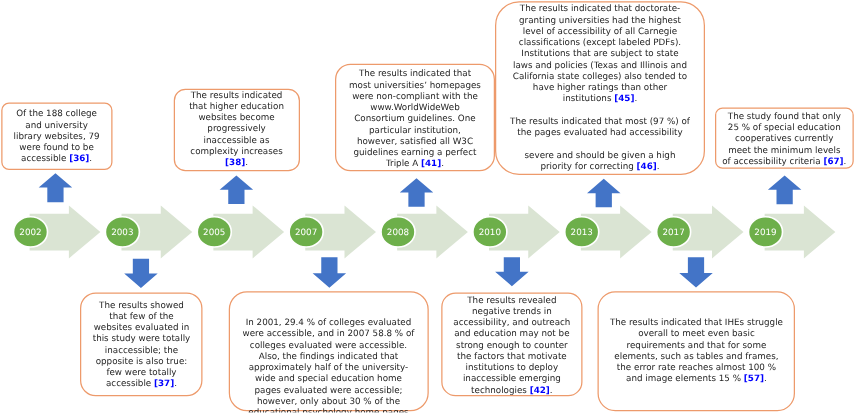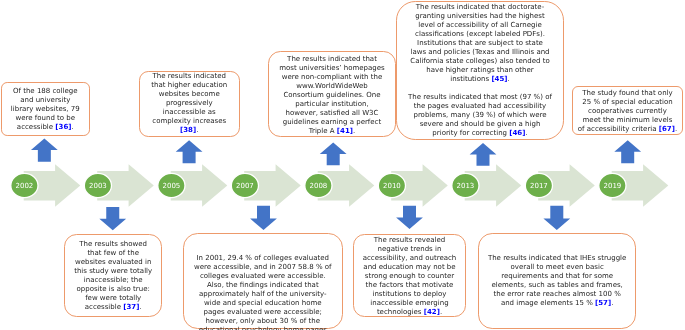--- a/index.html
+++ b/index.html
@@ -76,21 +76,21 @@
         </div>
       </div>
       <div class="box" style="left: 268.3px; top: 51.1px; width: 127.4px; height: 86.2px; border-radius: 12.4px;">
         <div class="box-inner" style="position: relative; top: 1px;">
           <p><span>The results indicated that</span><br><span>most universities’ homepages</span><br><span>were non-compliant with the</span><br><span>www.WorldWideWeb</span><br><span>Consortium guidelines. One</span><br><span>particular institution,</span><br><span>however, satisfied all W3C</span><br><span>guidelines earning a perfect</span><br><span>Triple A </span><span class="ref">[41]</span><span>.</span></p>
         </div>
       </div>
       <div class="box" style="left: 396px; top: 0.9px; width: 168px; height: 139.5px; border-radius: 19.3px;">
         <div class="box-inner" style="position: relative; top: 0.3px;">
           <p><span>The results indicated that doctorate-</span><br><span>granting universities had the highest</span><br><span>level of accessibility of all Carnegie</span><br><span>classifications (except labeled PDFs).</span><br><span>Institutions that are subject to state</span><br><span>laws and policies (Texas and Illinois and</span><br><span>California state colleges) also tended to</span><br><span>have higher ratings than other</span><br><span>institutions </span><span class="ref">[45]</span><span>.</span></p>
-          <p><span>The results indicated that most (97 %) of</span><br><span>the pages evaluated had accessibility</span><br><span>problems, many (39 %) of which were</span><br><span>severe and should be given a high</span><br><span>priority for correcting </span><span class="ref">[46]</span><span>.</span></p>
+          <p><span>The results indicated that most (97 %) of</span><br><span>the pages evaluated had accessibility</span><br><br><span>severe and should be given a high</span><br><span>priority for correcting </span><span class="ref">[46]</span><span>.</span></p>
         </div>
       </div>
       <div class="box" style="left: 571.5px; top: 86.3px; width: 111.9px; height: 48.7px; border-radius: 6px;">
         <div class="box-inner" style="position: relative; top: 0.5px;">
           <p><span>The study found that only</span><br><span>25 % of special education</span><br><span>cooperatives currently</span><br><span>meet the minimum levels</span><br><span>of accessibility criteria </span><span class="ref">[67]</span><span>.</span></p>
         </div>
       </div>
       <div class="box" style="left: 63.9px; top: 234px; width: 98.6px; height: 83.1px; border-radius: 12.6px;">
         <div class="box-inner">
           <p><span>The results showed</span><br><span>that few of the</span><br><span>websites evaluated in</span><br><span>this study were totally</span><br><span>inaccessible; the</span><br><span>opposite is also true:</span><br><span>few were totally</span><br><span>accessible </span><span class="ref">[37]</span><span>.</span></p>

